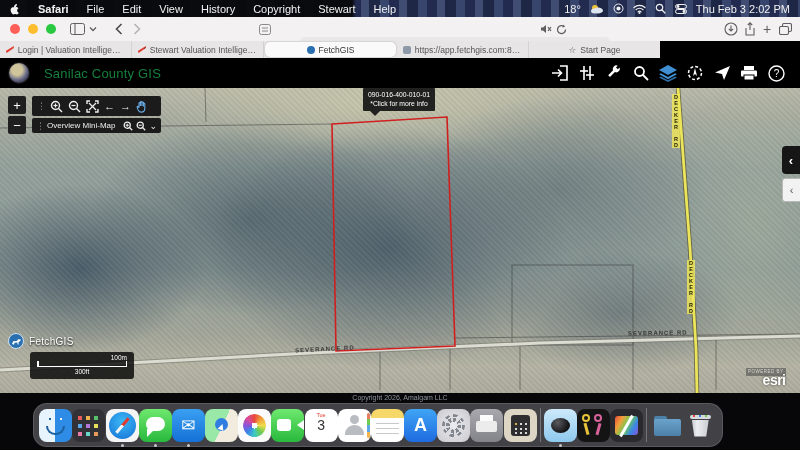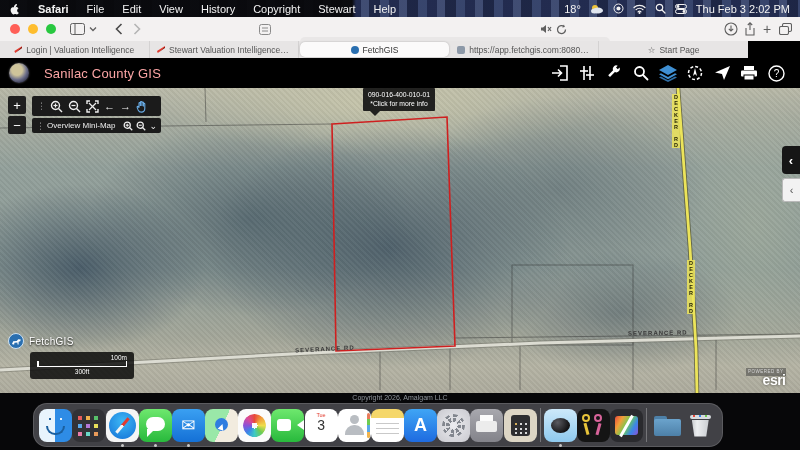--- a/index.html
+++ b/index.html
@@ -18,34 +18,34 @@
   .mb-right { margin-left:auto; display:flex; align-items:center; gap:9px; padding-right:10px; }
   .mb-ic { display:inline-flex; align-items:center; }
 
   
   .toolbar { left:0; top:17px; width:800px; height:24px; background:#f3f1f1; display:flex; align-items:center; }
   .tl { width:10px; height:10px; border-radius:50%; margin-left:8px; }
   .tl.r { background:#ff5f57; margin-left:10px; } .tl.y { background:#febd2e; } .tl.g { background:#28c840; }
   .tb-ic { color:#5f5f5f; font-size:13px; display:inline-flex; align-items:center; justify-content:center; }
   .addr-wrap { position:absolute; left:300px; top:20px; width:310px; height:18px; border-radius:5px; background:#e9e7e7;
     display:flex; align-items:center; justify-content:center; gap:6px; font-size:9.5px; color:#333; }
-  .tabrow { left:0; top:41px; width:748px; height:17px; background:#e7e5e5; display:flex; }
+  .tabrow { left:0; top:41px; width:660px; height:17px; background:#e7e5e5; display:flex; }
   .tab { flex:1 1 0; display:flex; align-items:center; justify-content:center; gap:4px; font-size:8.5px; color:#555;
     border-right:1px solid #d4d2d2; overflow:hidden; white-space:nowrap; }
   .tab.active { background:#fbfafa; border-radius:5px; margin:1px; border-right:none; box-shadow:0 0 2px rgba(0,0,0,.25); color:#333; }
   .fav-red { width:8px; height:7px; background:linear-gradient(135deg,#e03a2f 0 60%, #8c1d14 60%); clip-path:polygon(0 70%,100% 0,100% 30%,10% 100%); }
   .fav-blue { width:8px; height:8px; border-radius:50%; background:#2a6fb0; }
   .fav-gray { width:8px; height:8px; border-radius:2px; background:#8d99a8; }
   .tab-label { overflow:hidden; text-overflow:ellipsis; max-width:82%; }
 
   
   .gis-header { left:0; top:58px; width:800px; height:30px; background:#000; display:flex; align-items:center; }
   .seal { width:20px; height:20px; margin-left:9px; border-radius:50%;
     background:radial-gradient(circle at 40% 35%, #cfc49a 0 30%, #6d6f8a 55%, #2c2e44 80%); box-shadow:0 0 2px #555; }
-  .gis-title { color:#fca5a5; font-size:13px; margin-left:15px; letter-spacing:.2px; }
+  .gis-title { color:#15803d; font-size:13px; margin-left:15px; letter-spacing:.2px; }
   .gis-icons { margin-left:auto; display:flex; align-items:center; gap:7px; padding-right:14px; }
   .gicon { width:20px; height:20px; display:flex; align-items:center; justify-content:center; }
 
   
   .map { left:0; top:88px; width:800px; height:305px; overflow:hidden;
     background:
       repeating-linear-gradient(45deg, rgba(255,255,255,.03) 0 2px, rgba(0,0,0,.04) 2px 4px),
       radial-gradient(180px 120px at 80px 180px, rgba(58,78,94,.8), transparent 70%),
       radial-gradient(230px 140px at 250px 130px, rgba(66,86,98,.65), transparent 70%),
       radial-gradient(250px 170px at 390px 160px, rgba(55,74,90,.7), transparent 72%),

